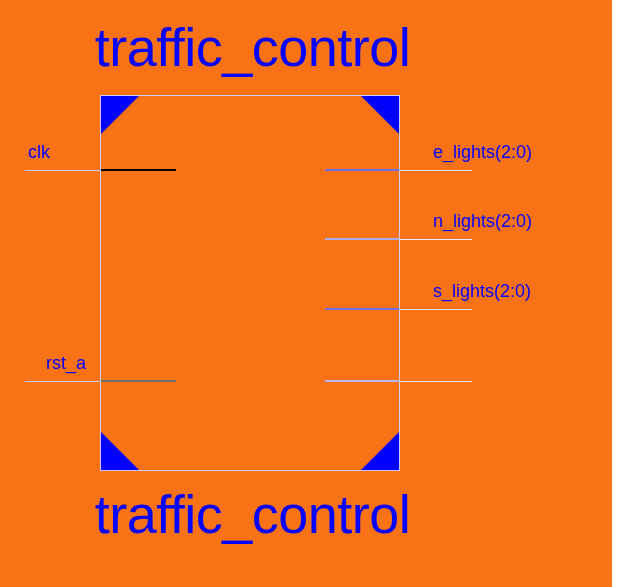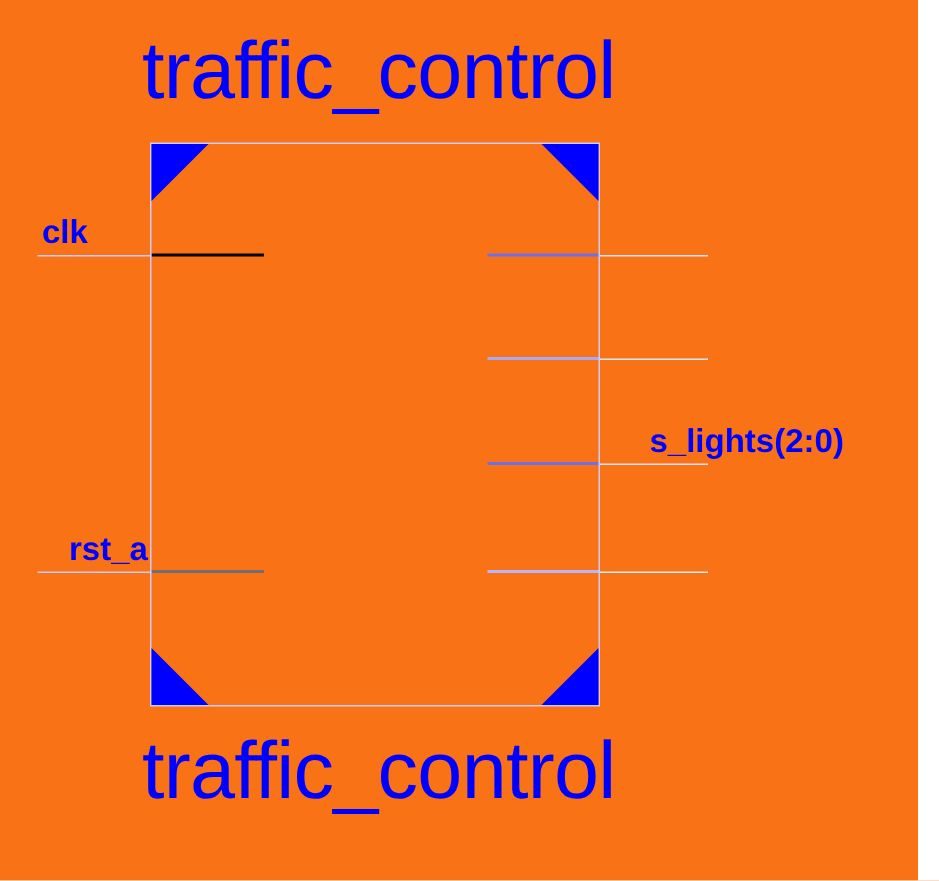--- a/index.html
+++ b/index.html
@@ -82,22 +82,22 @@
     height: 0;
     border-top-width: 2px;
     border-top-style: solid;
   }
   .wire.thin { border-top-width: 1.5px; }
 
   
   .pin-label {
     position: absolute;
     color: #0000ff;
-    font-size: 22px;
-    font-weight: 700;
+    font-size: 18px;
+    font-weight: 400;
     white-space: nowrap;
     font-family: "Liberation Sans", sans-serif;
   }
   .pin-label.left  { text-align: left; }
   .pin-label.right { text-align: left; }
 </style>
 </head>
 <body>
 
 <div id="symbol-canvas">
@@ -117,21 +117,23 @@
   <div class="wire" style="left:325px; top:169px; width:75px; border-top-color:#6f6fe8;"></div>
   <div class="wire" style="left:325px; top:238px; width:75px; border-top-color:#a9a9f2;"></div>
   <div class="wire" style="left:325px; top:308px; width:75px; border-top-color:#6f6fe8;"></div>
   <div class="wire" style="left:325px; top:380px; width:75px; border-top-color:#b7b7f5;"></div>
 
   <div class="wire thin" style="left:400px; top:170px; width:72px; border-top-color:#e2e2fb;"></div>
   <div class="wire thin" style="left:400px; top:239px; width:72px; border-top-color:#e9e9fc;"></div>
   <div class="wire thin" style="left:400px; top:309px; width:72px; border-top-color:#e2e2fb;"></div>
   <div class="wire thin" style="left:400px; top:381px; width:72px; border-top-color:#e9e9fc;"></div>
 
+  <div class="pin-label right" style="left:433px; top:142px;">e_lights(2:0)</div>
 
+  <div class="pin-label right" style="left:433px; top:211px;">n_lights(2:0)</div>
 
   <div class="pin-label right" style="left:433px; top:281px;">s_lights(2:0)</div>
 
 
   <div id="symbol-box">
     <span id="corner-tl" class="corner-tri"></span>
     <span id="corner-tr" class="corner-tri"></span>
     <span id="corner-bl" class="corner-tri"></span>
     <span id="corner-br" class="corner-tri"></span>
   </div>

